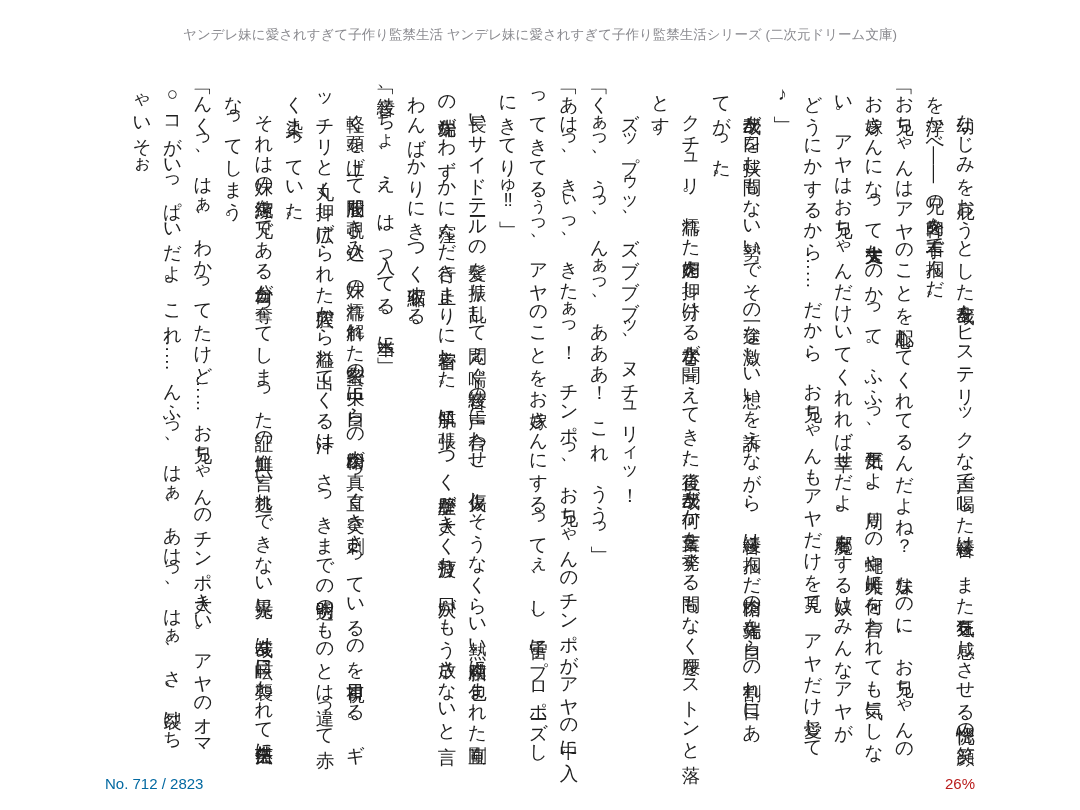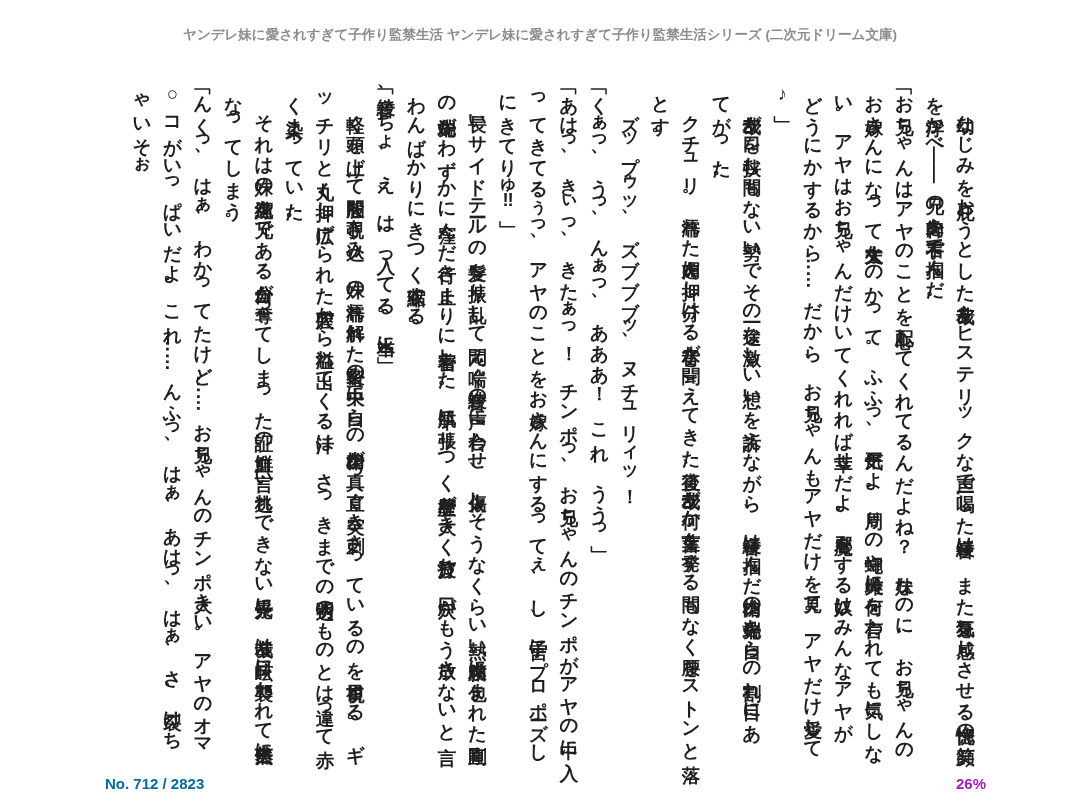--- a/index.html
+++ b/index.html
@@ -9,21 +9,20 @@
     height: 810px;
     background: #ffffff;
     font-family: "Liberation Sans", sans-serif;
     overflow: hidden;
   }
   .reader {
     position: relative;
     width: 1080px;
     height: 674px;
     background: #ffffff;
-    font-weight: bold;
   }
   .header-title {
     position: absolute;
     top: 27px;
     left: 0;
     width: 100%;
     text-align: center;
     font-size: 13.5px;
     line-height: 16px;
     color: #8b8b90;
@@ -54,23 +53,23 @@
   .footer-left {
     position: absolute;
     top: 775px;
     left: 105px;
     font-size: 15px;
     color: #0369a1;
   }
   .footer-right {
     position: absolute;
     top: 775px;
-    right: 94px;
+    right: 105px;
     font-size: 15px;
-    color: #a21caf;
+    color: #b91c1c;
   }
 </style>
 </head>
 <body>
 
 <div class="reader">
 
   <header>
     <div class="header-title">ヤンデレ妹に愛されすぎて子作り監禁生活 ヤンデレ妹に愛されすぎて子作り監禁生活シリーズ (二次元ドリーム文庫)</div>
   </header>

